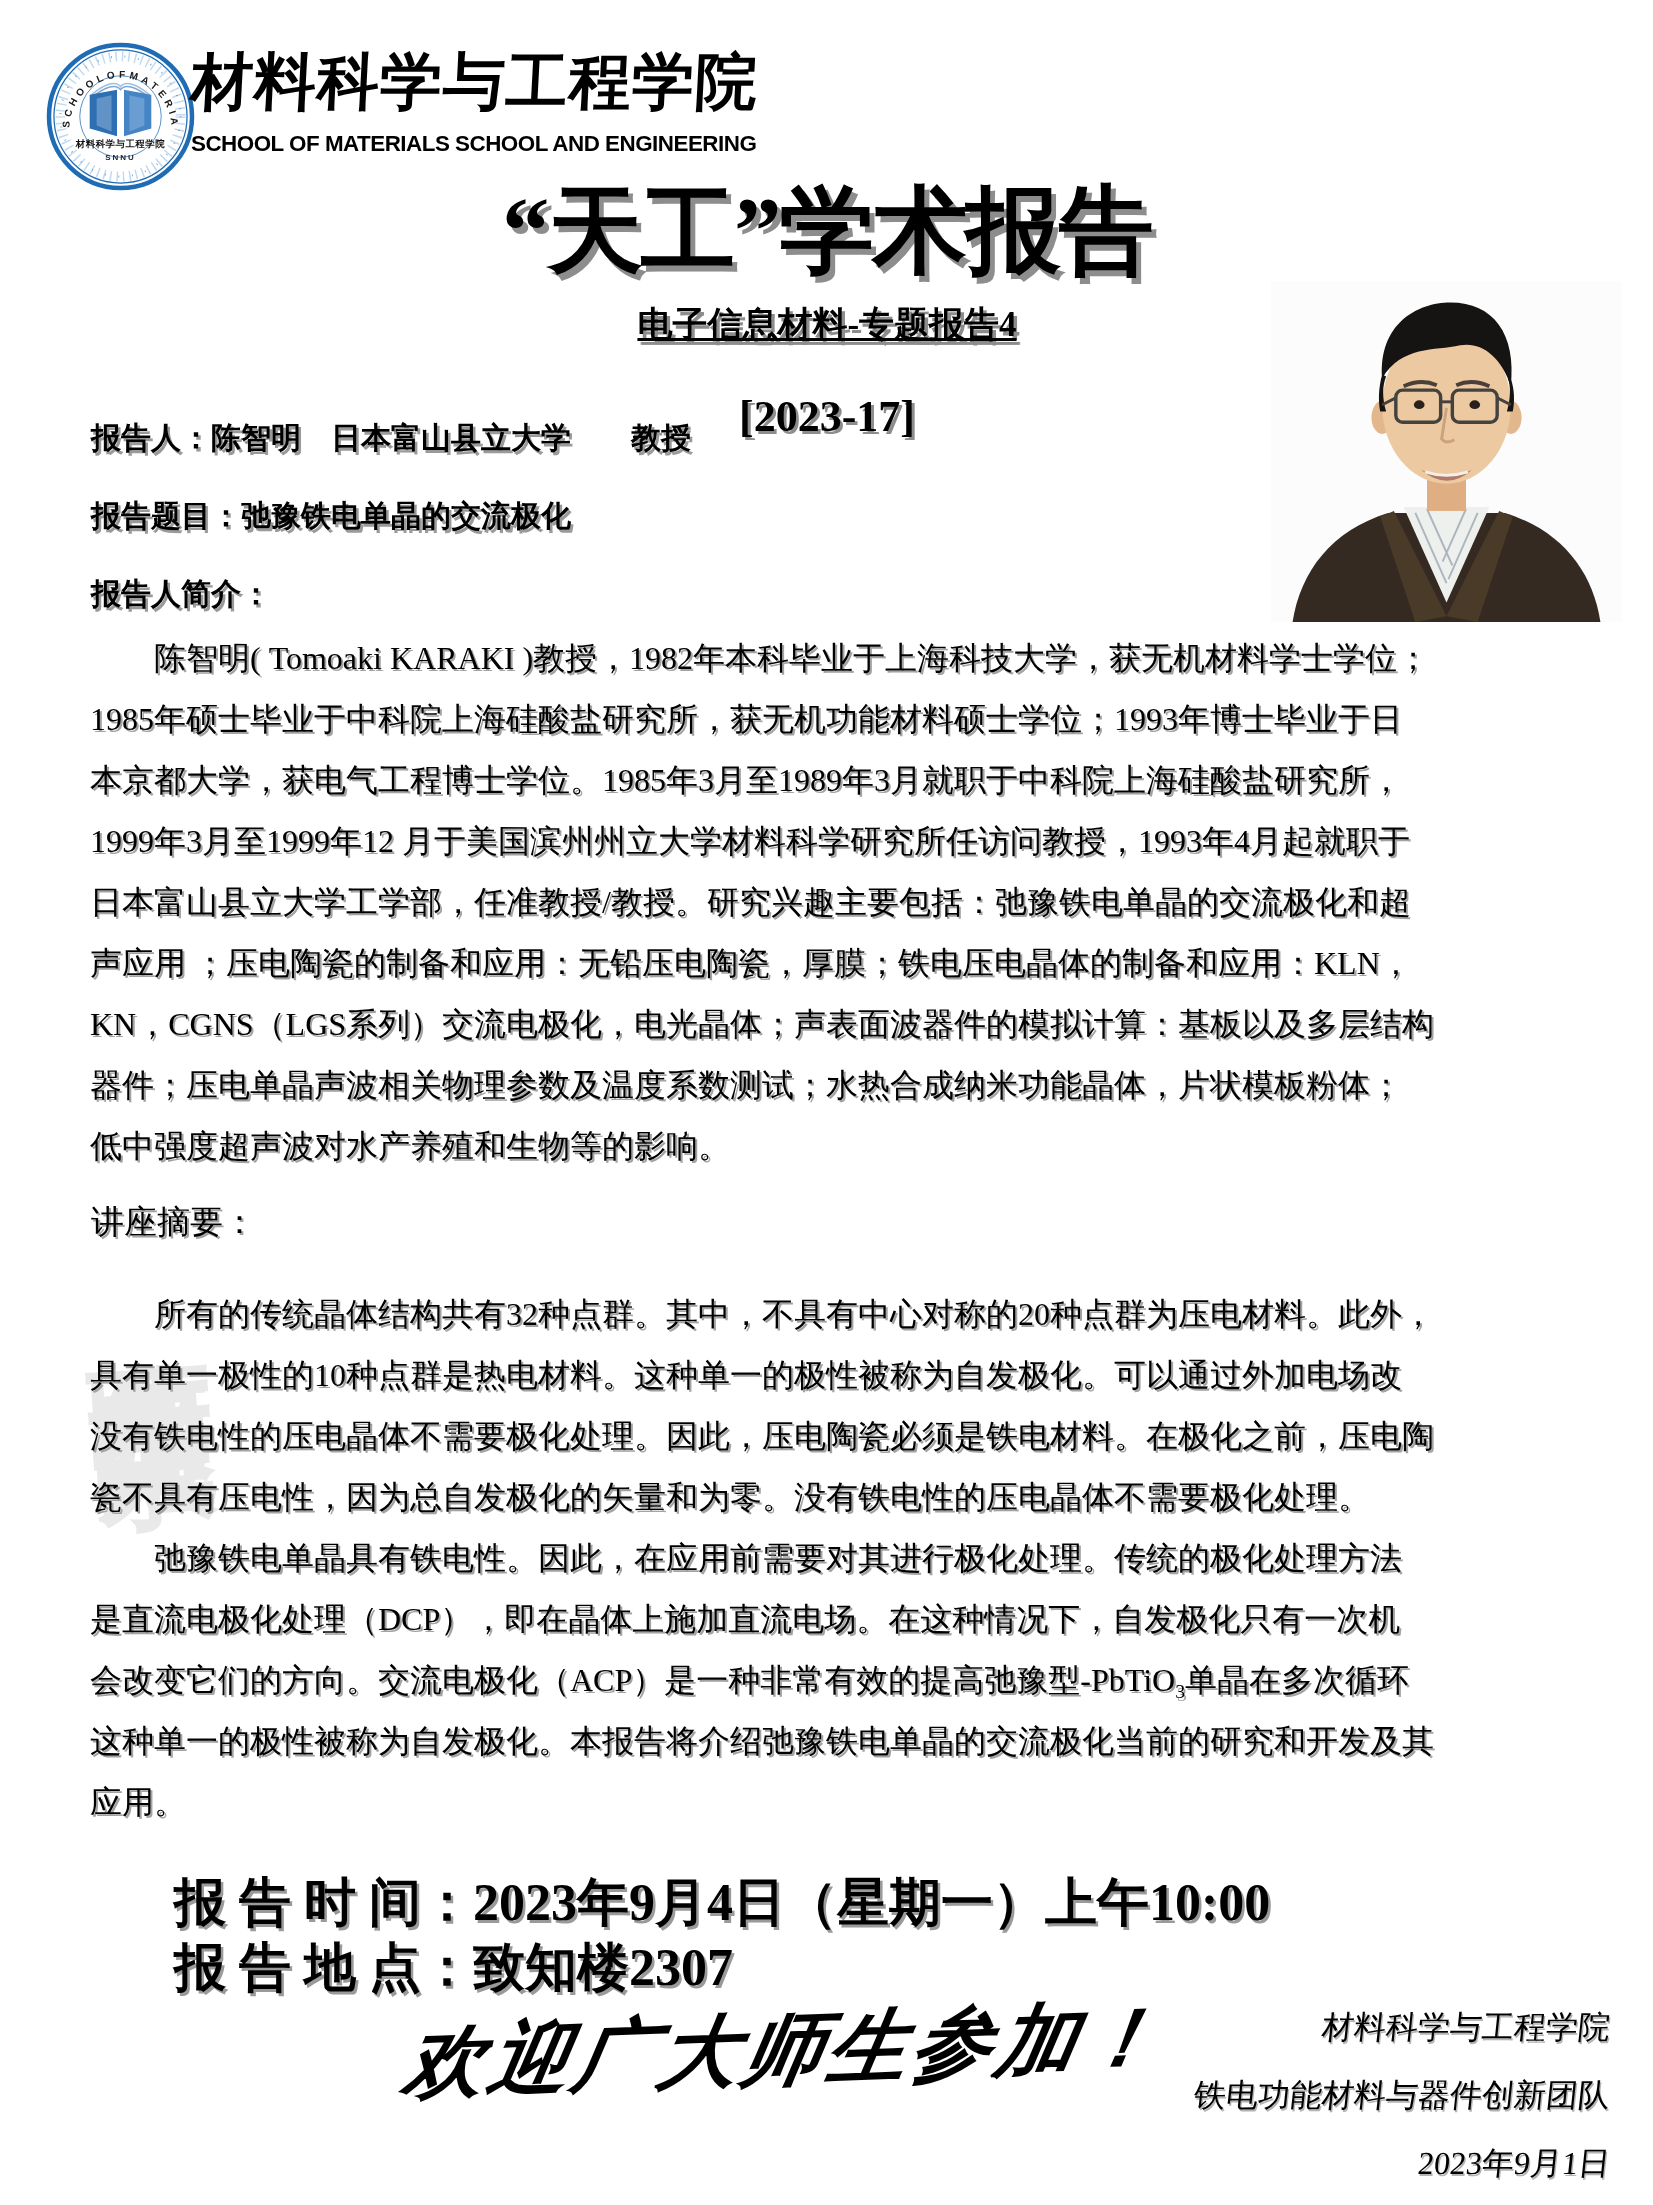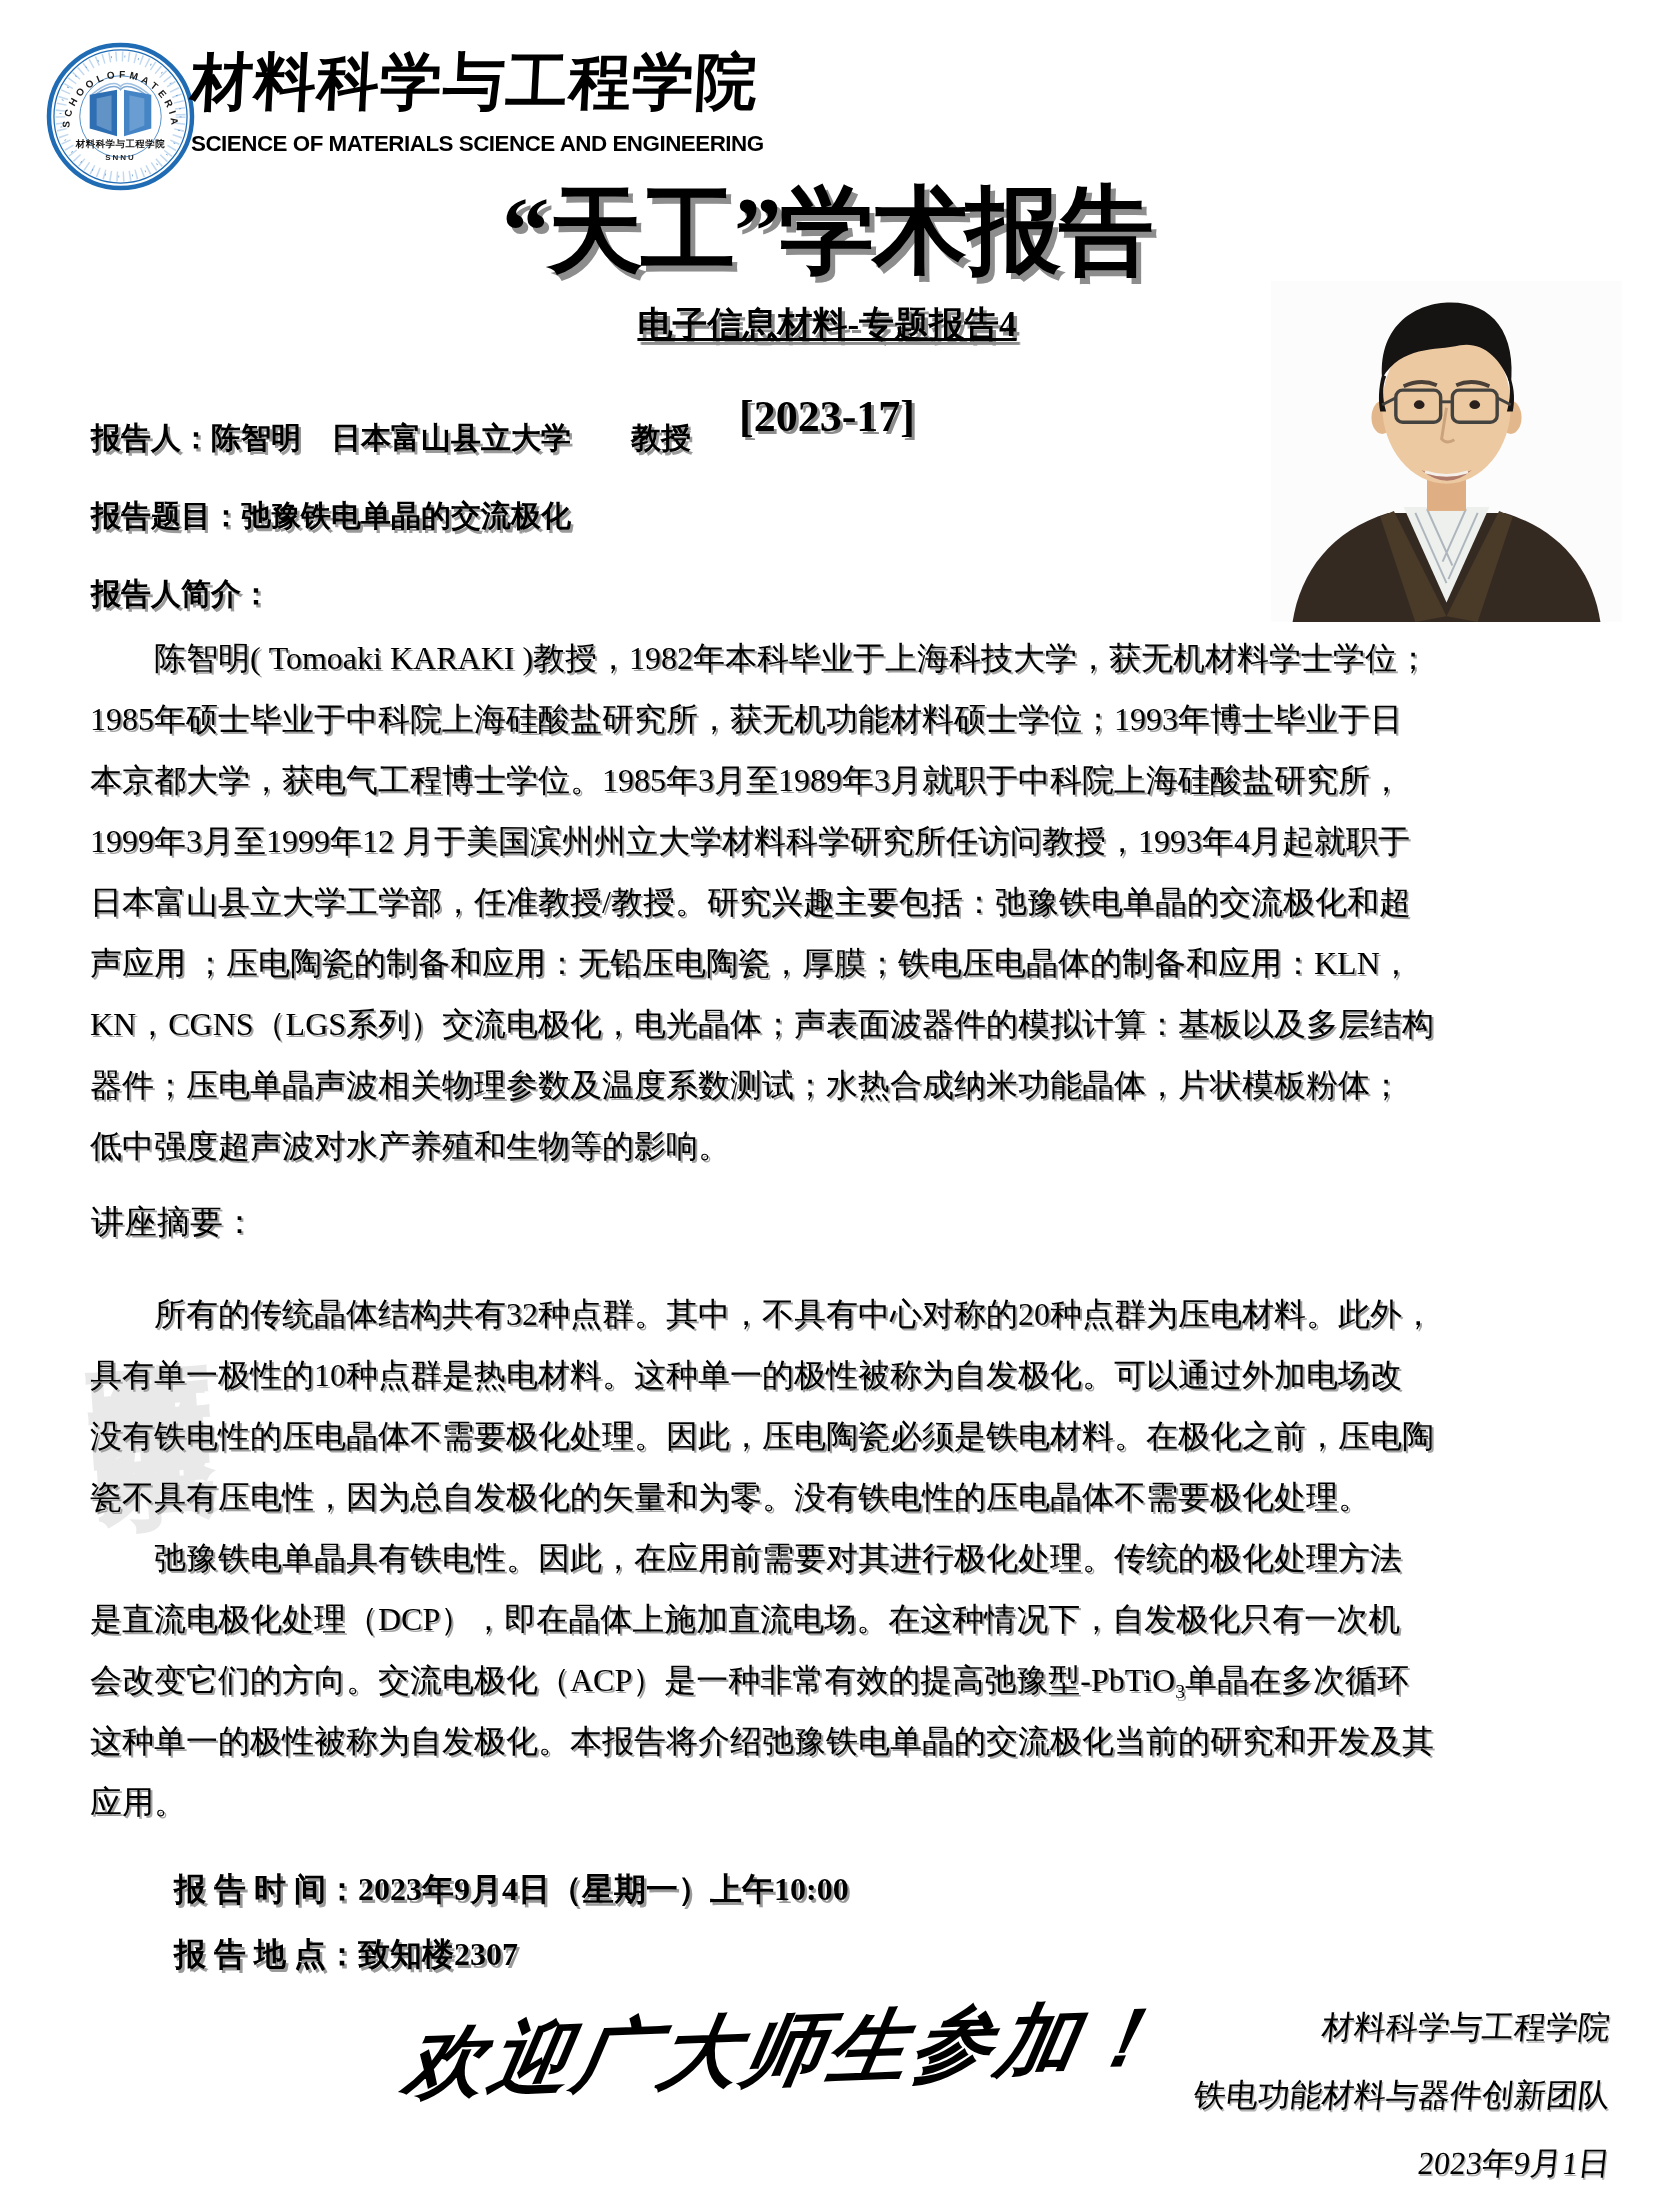--- a/index.html
+++ b/index.html
@@ -32,21 +32,21 @@
   
   .txtblock{position:absolute;left:90px;width:1527px;z-index:1;}
   .bio{top:628px;} .abstract{top:1284px;}
   .tline{height:61px;line-height:61px;font-size:32px;white-space:pre;
          text-shadow:1.9px 2.4px 0 #a3a3a3;}
   .ind{padding-left:64px;}
   .tline sub{font-size:0.62em;line-height:0;}
   .abs-heading{position:absolute;left:91px;top:1200px;font-size:33px;white-space:pre;
                text-shadow:1.9px 2.4px 0 #a3a3a3;z-index:1;}
   
-  .sched{position:absolute;left:174px;font-size:32px;font-weight:bold;white-space:pre;
+  .sched{position:absolute;left:174px;font-size:52px;font-weight:bold;white-space:pre;
          text-shadow:2.4px 2.9px 0 #9a9a9a;z-index:1;}
   .s-time{top:1868px;} .s-place{top:1933px;}
   
   .welcome{position:absolute;left:408px;top:1997px;font-size:80px;font-weight:bold;
            font-style:italic;letter-spacing:3.9px;transform:skewX(-12deg) rotate(-2deg);
            white-space:pre;z-index:1;}
   .foot{position:absolute;right:44px;text-align:right;font-size:32px;white-space:pre;
         transform:skewX(-6deg);text-shadow:1.5px 1.9px 0 #b5b5b5;z-index:1;}
   .f1{top:2006px;} .f2{top:2074px;} .f3{top:2142px;}
 </style>
@@ -78,21 +78,21 @@
         <path d="M-48,-24 L-18,-31 L-18,42 L-48,30 Z" fill="#ffffff" opacity="0.25"></path>
         <path d="M48,-24 L18,-31 L18,42 L48,30 Z" fill="#ffffff" opacity="0.2"></path>
       </g>
       <text x="150" y="212" text-anchor="middle" font-size="19" font-weight="bold" fill="#111" font-family="Liberation Serif,DejaVu Serif,serif" letter-spacing="1">材料科学与工程学院</text>
       <text x="150" y="238" text-anchor="middle" font-size="16" font-weight="bold" fill="#222" font-family="Liberation Sans,DejaVu Sans,sans-serif" letter-spacing="4">SNNU</text>
     </svg>
   </div>
 
   <div class="brand">
     <div class="brand-cn">材料科学与工程学院</div>
-    <div class="brand-en">SCIENCE OF MATERIALS SCIENCE AND ENGINEERING</div>
+    <div class="brand-en">SCHOOL OF MATERIALS SCHOOL AND ENGINEERING</div>
   </div>
 
   <div class="ctr main-title">“天工”学术报告</div>
   <div class="ctr subtitle">电子信息材料-专题报告4</div>
   <div class="ctr issue">[2023-17]</div>
 
   <div class="info-line l-speaker">报告人：陈智明　日本富山县立大学　　教授</div>
   <div class="info-line l-topic">报告题目：弛豫铁电单晶的交流极化</div>
   <div class="info-line l-intro">报告人简介：</div>
 

